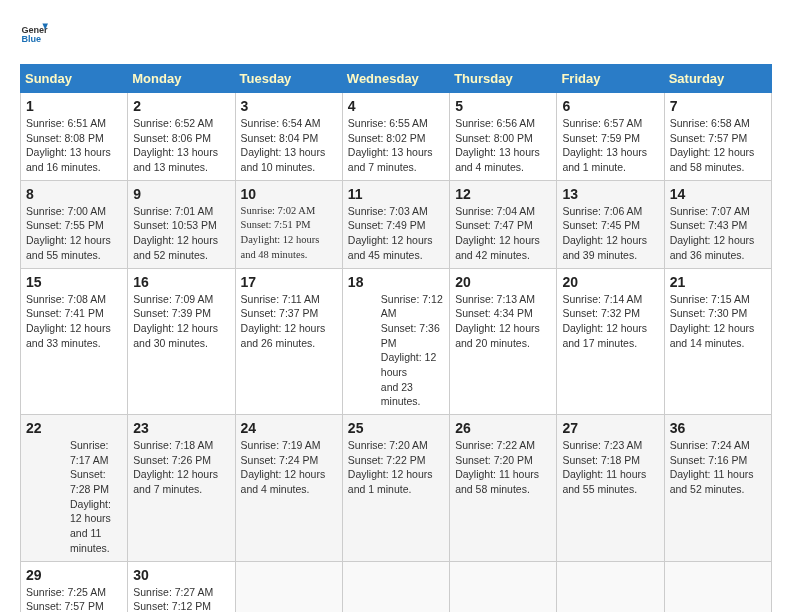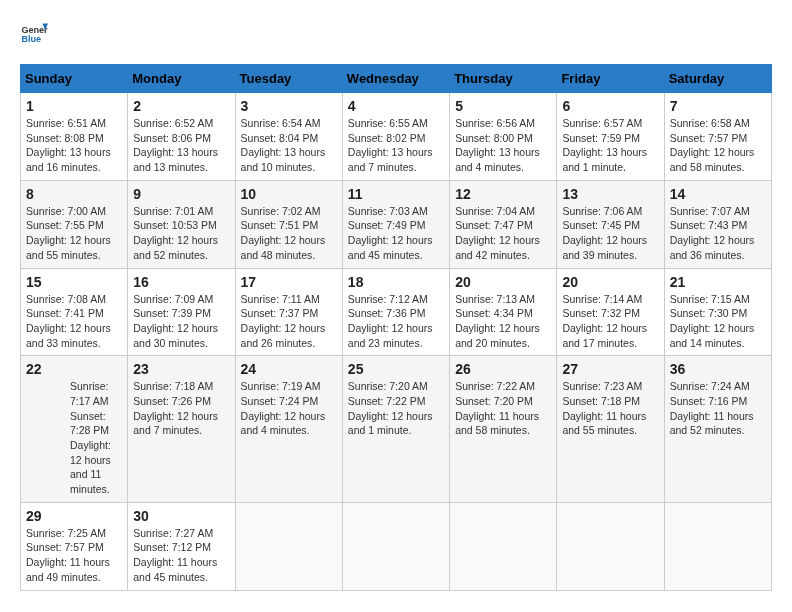--- a/index.html
+++ b/index.html
@@ -37,21 +37,21 @@
       font-size: 16px;
       color: #555;
     }
     .calendar {
       width: 100%;
       border-collapse: collapse;
       font-size: 11px;
     }
     .calendar th {
       background-color: #2a7cc7;
-      color: #000000;
+      color: #fef9c3;
       padding: 6px 4px;
       text-align: left;
       font-size: 13px;
       font-weight: bold;
       border: 1px solid #2a7cc7;
     }
     .calendar td {
       border: 1px solid #ccc;
       padding: 5px 5px;
       vertical-align: top;
@@ -173,21 +173,21 @@
         </td>
         <td>
           <span class="day-num">9</span>
           <div class="day-info" style="white-space: pre-wrap;">Sunrise: 7:01 AM
 Sunset: 10:53 PM
 Daylight: 12 hours
 and 52 minutes.</div>
         </td>
         <td>
           <span class="day-num">10</span>
-          <div class="day-info" style="white-space: pre-wrap;">Sunrise: 7:02 AM
+          <div class="day-info" style="white-space: pre-wrap; font-family: Liberation Serif, serif;">Sunrise: 7:02 AM
 Sunset: 7:51 PM
 Daylight: 12 hours
 and 48 minutes.</div>
         </td>
         <td>
           <span class="day-num">11</span>
           <div class="day-info" style="white-space: pre-wrap;">Sunrise: 7:03 AM
 Sunset: 7:49 PM
 Daylight: 12 hours
 and 45 minutes.</div>
@@ -231,21 +231,21 @@
         </td>
         <td>
           <span class="day-num">17</span>
           <div class="day-info" style="white-space: pre-wrap;">Sunrise: 7:11 AM
 Sunset: 7:37 PM
 Daylight: 12 hours
 and 26 minutes.</div>
         </td>
         <td>
           <span class="day-num">18</span>
-          <div class="day-info" style="white-space: pre-wrap;">Sunrise: 7:12 AM
+          <div class="day-info" style="white-space: pre-wrap; margin-left: 33px;">Sunrise: 7:12 AM
 Sunset: 7:36 PM
 Daylight: 12 hours
 and 23 minutes.</div>
         </td>
         <td>
           <span class="day-num">20</span>
           <div class="day-info" style="white-space: pre-wrap;">Sunrise: 7:13 AM
 Sunset: 4:34 PM
 Daylight: 12 hours
 and 20 minutes.</div>

